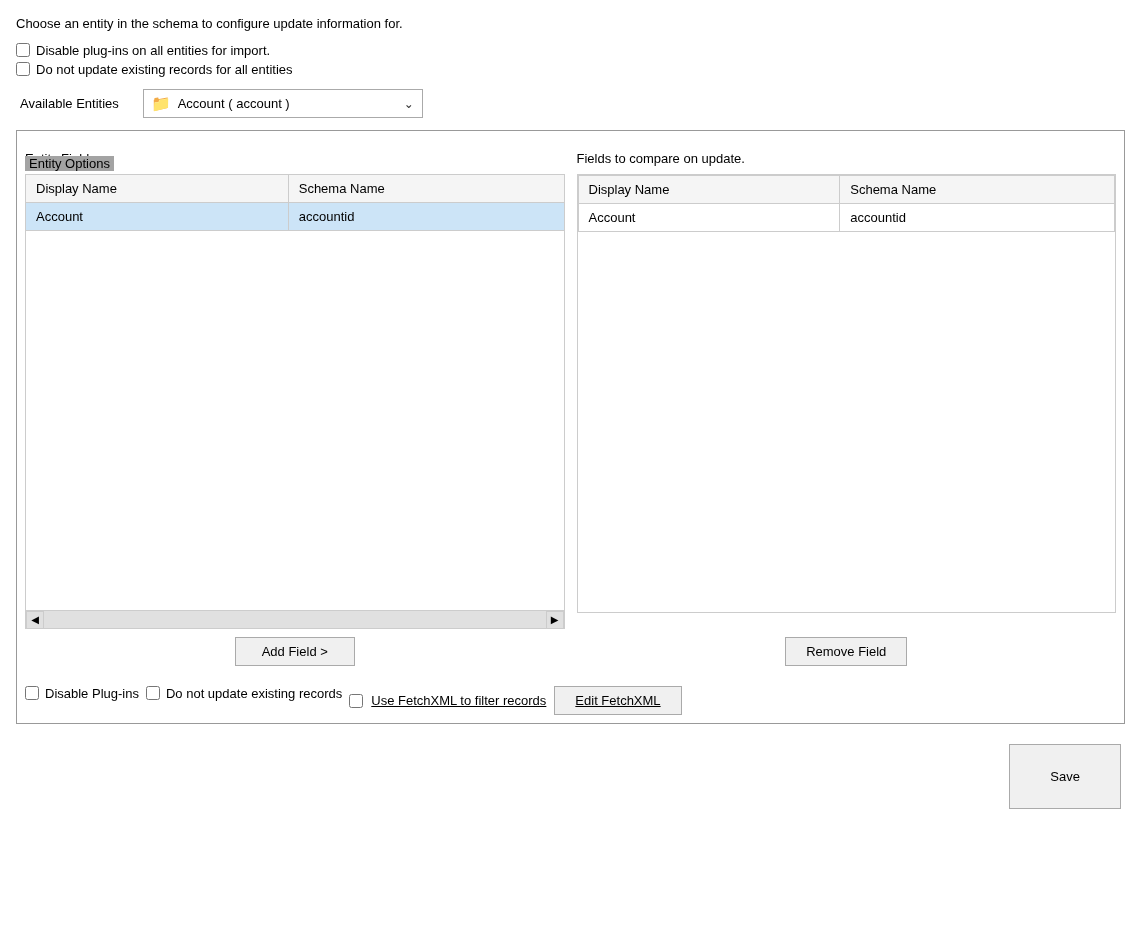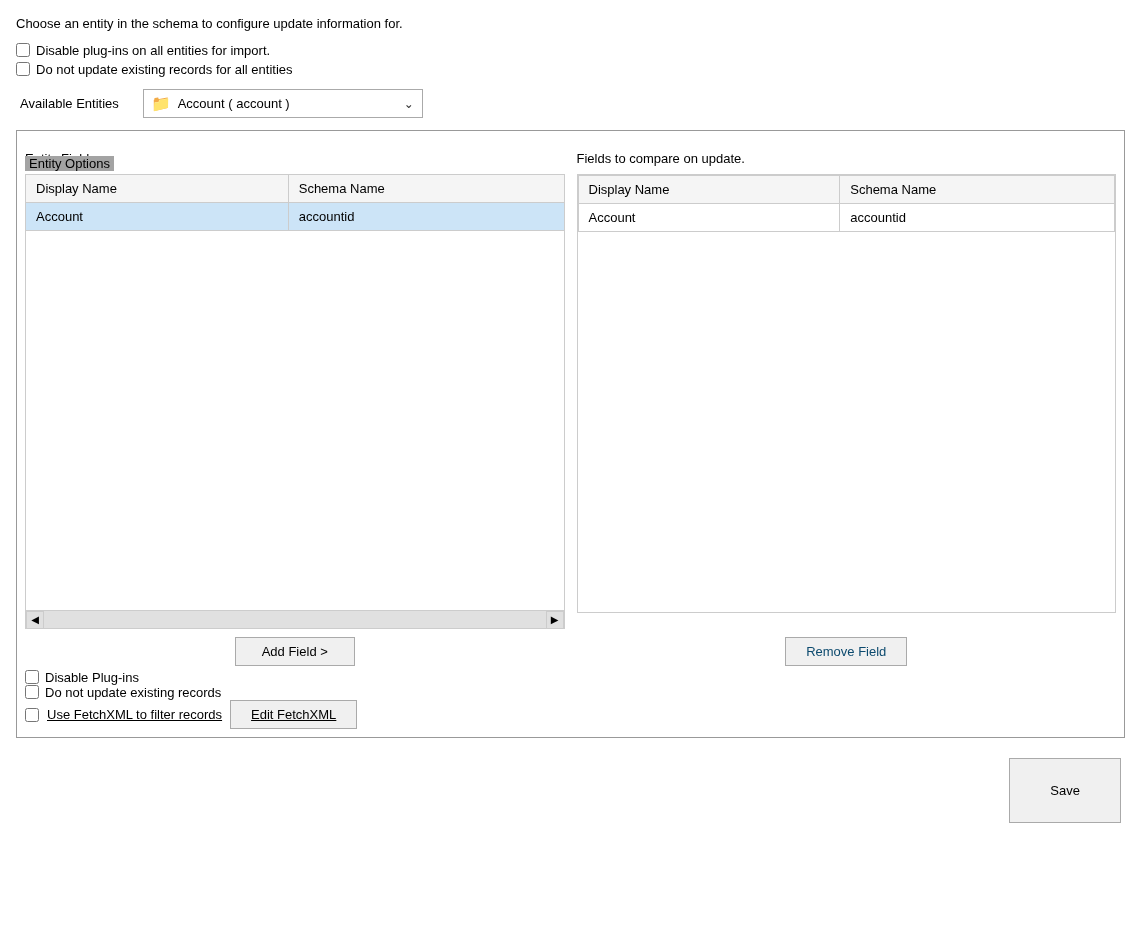--- a/index.html
+++ b/index.html
@@ -170,29 +170,28 @@
     .btn {
       padding: 6px 20px;
       border: 1px solid #aaa;
       background: #f0f0f0;
       cursor: pointer;
       font-size: 13px;
       min-width: 120px;
     }
 
     .btn:disabled {
-      color: #0c4a6e;
+      color: #000000;
       cursor: default;
     }
 
     .bottom-options {
-      margin-top: 4px;
-      display: flex;
-      flex-direction: column;
-      gap: 0;
+      margin-top: 20px;
+      display: flex;
+      gap: 7px;
     }
 
     .bottom-options .checkbox-row {
       margin-bottom: 0;
     }
 
     .fetch-row {
       display: flex;
       align-items: center;
       gap: 8px;

